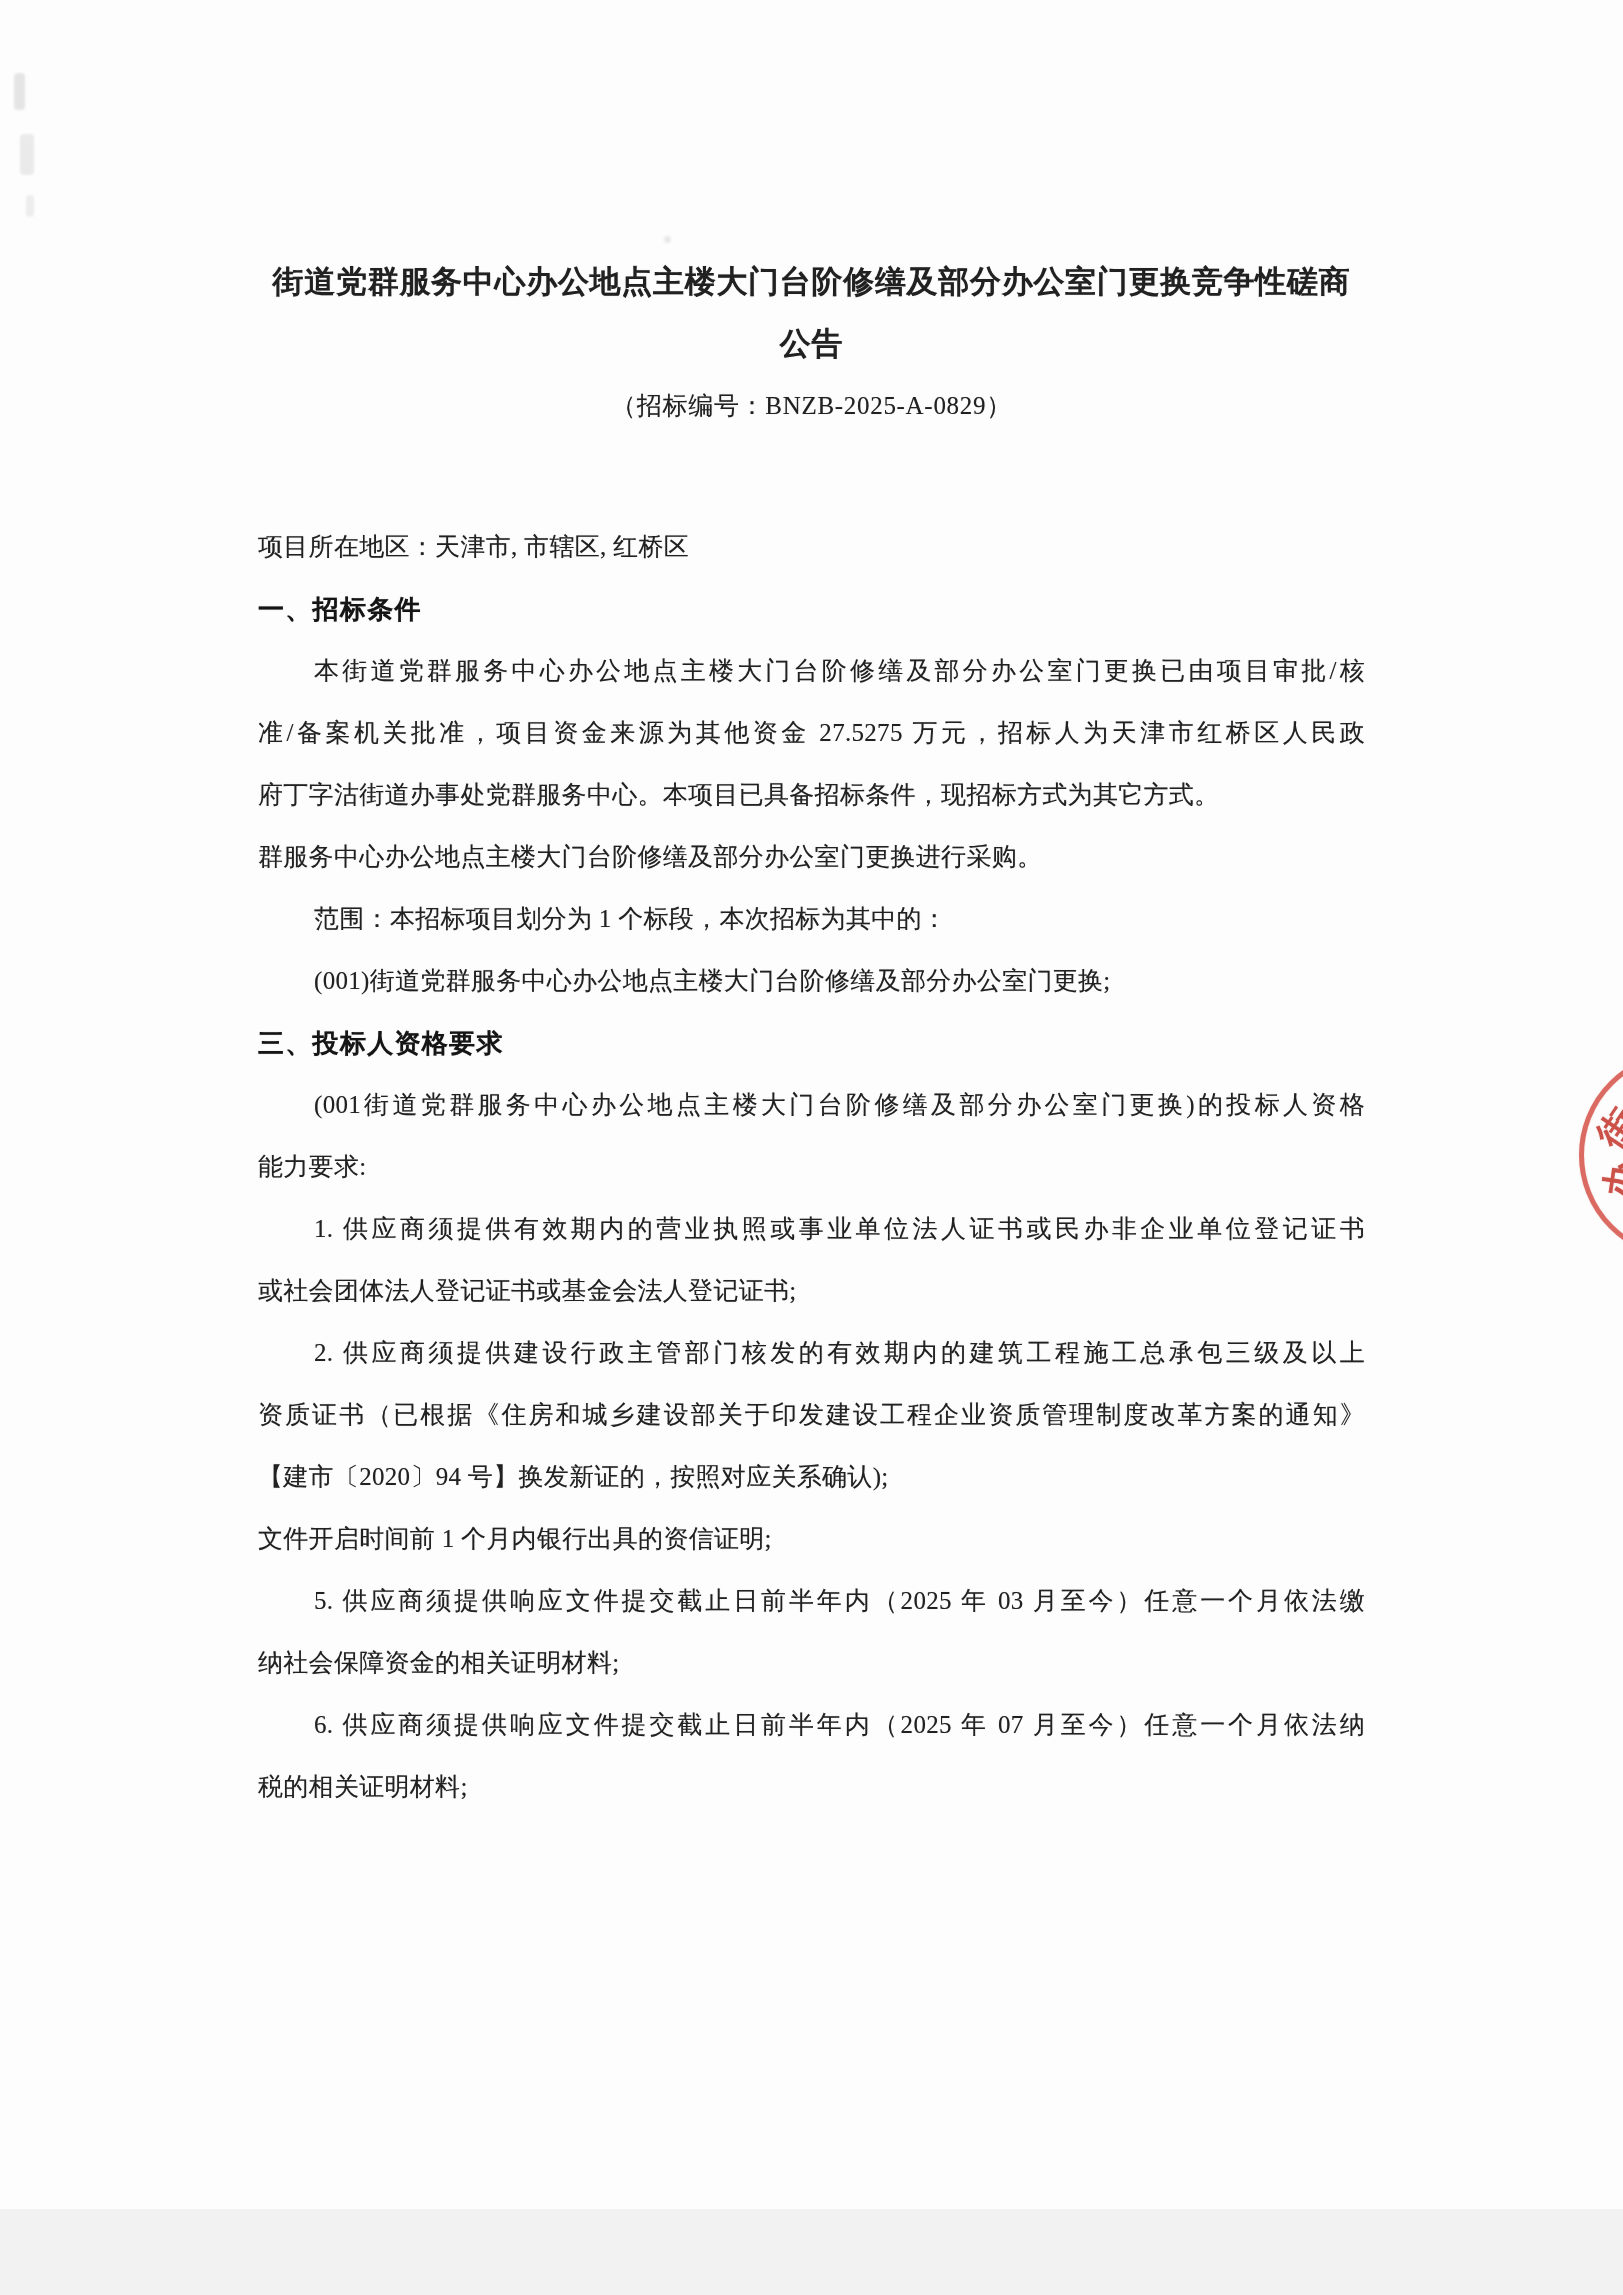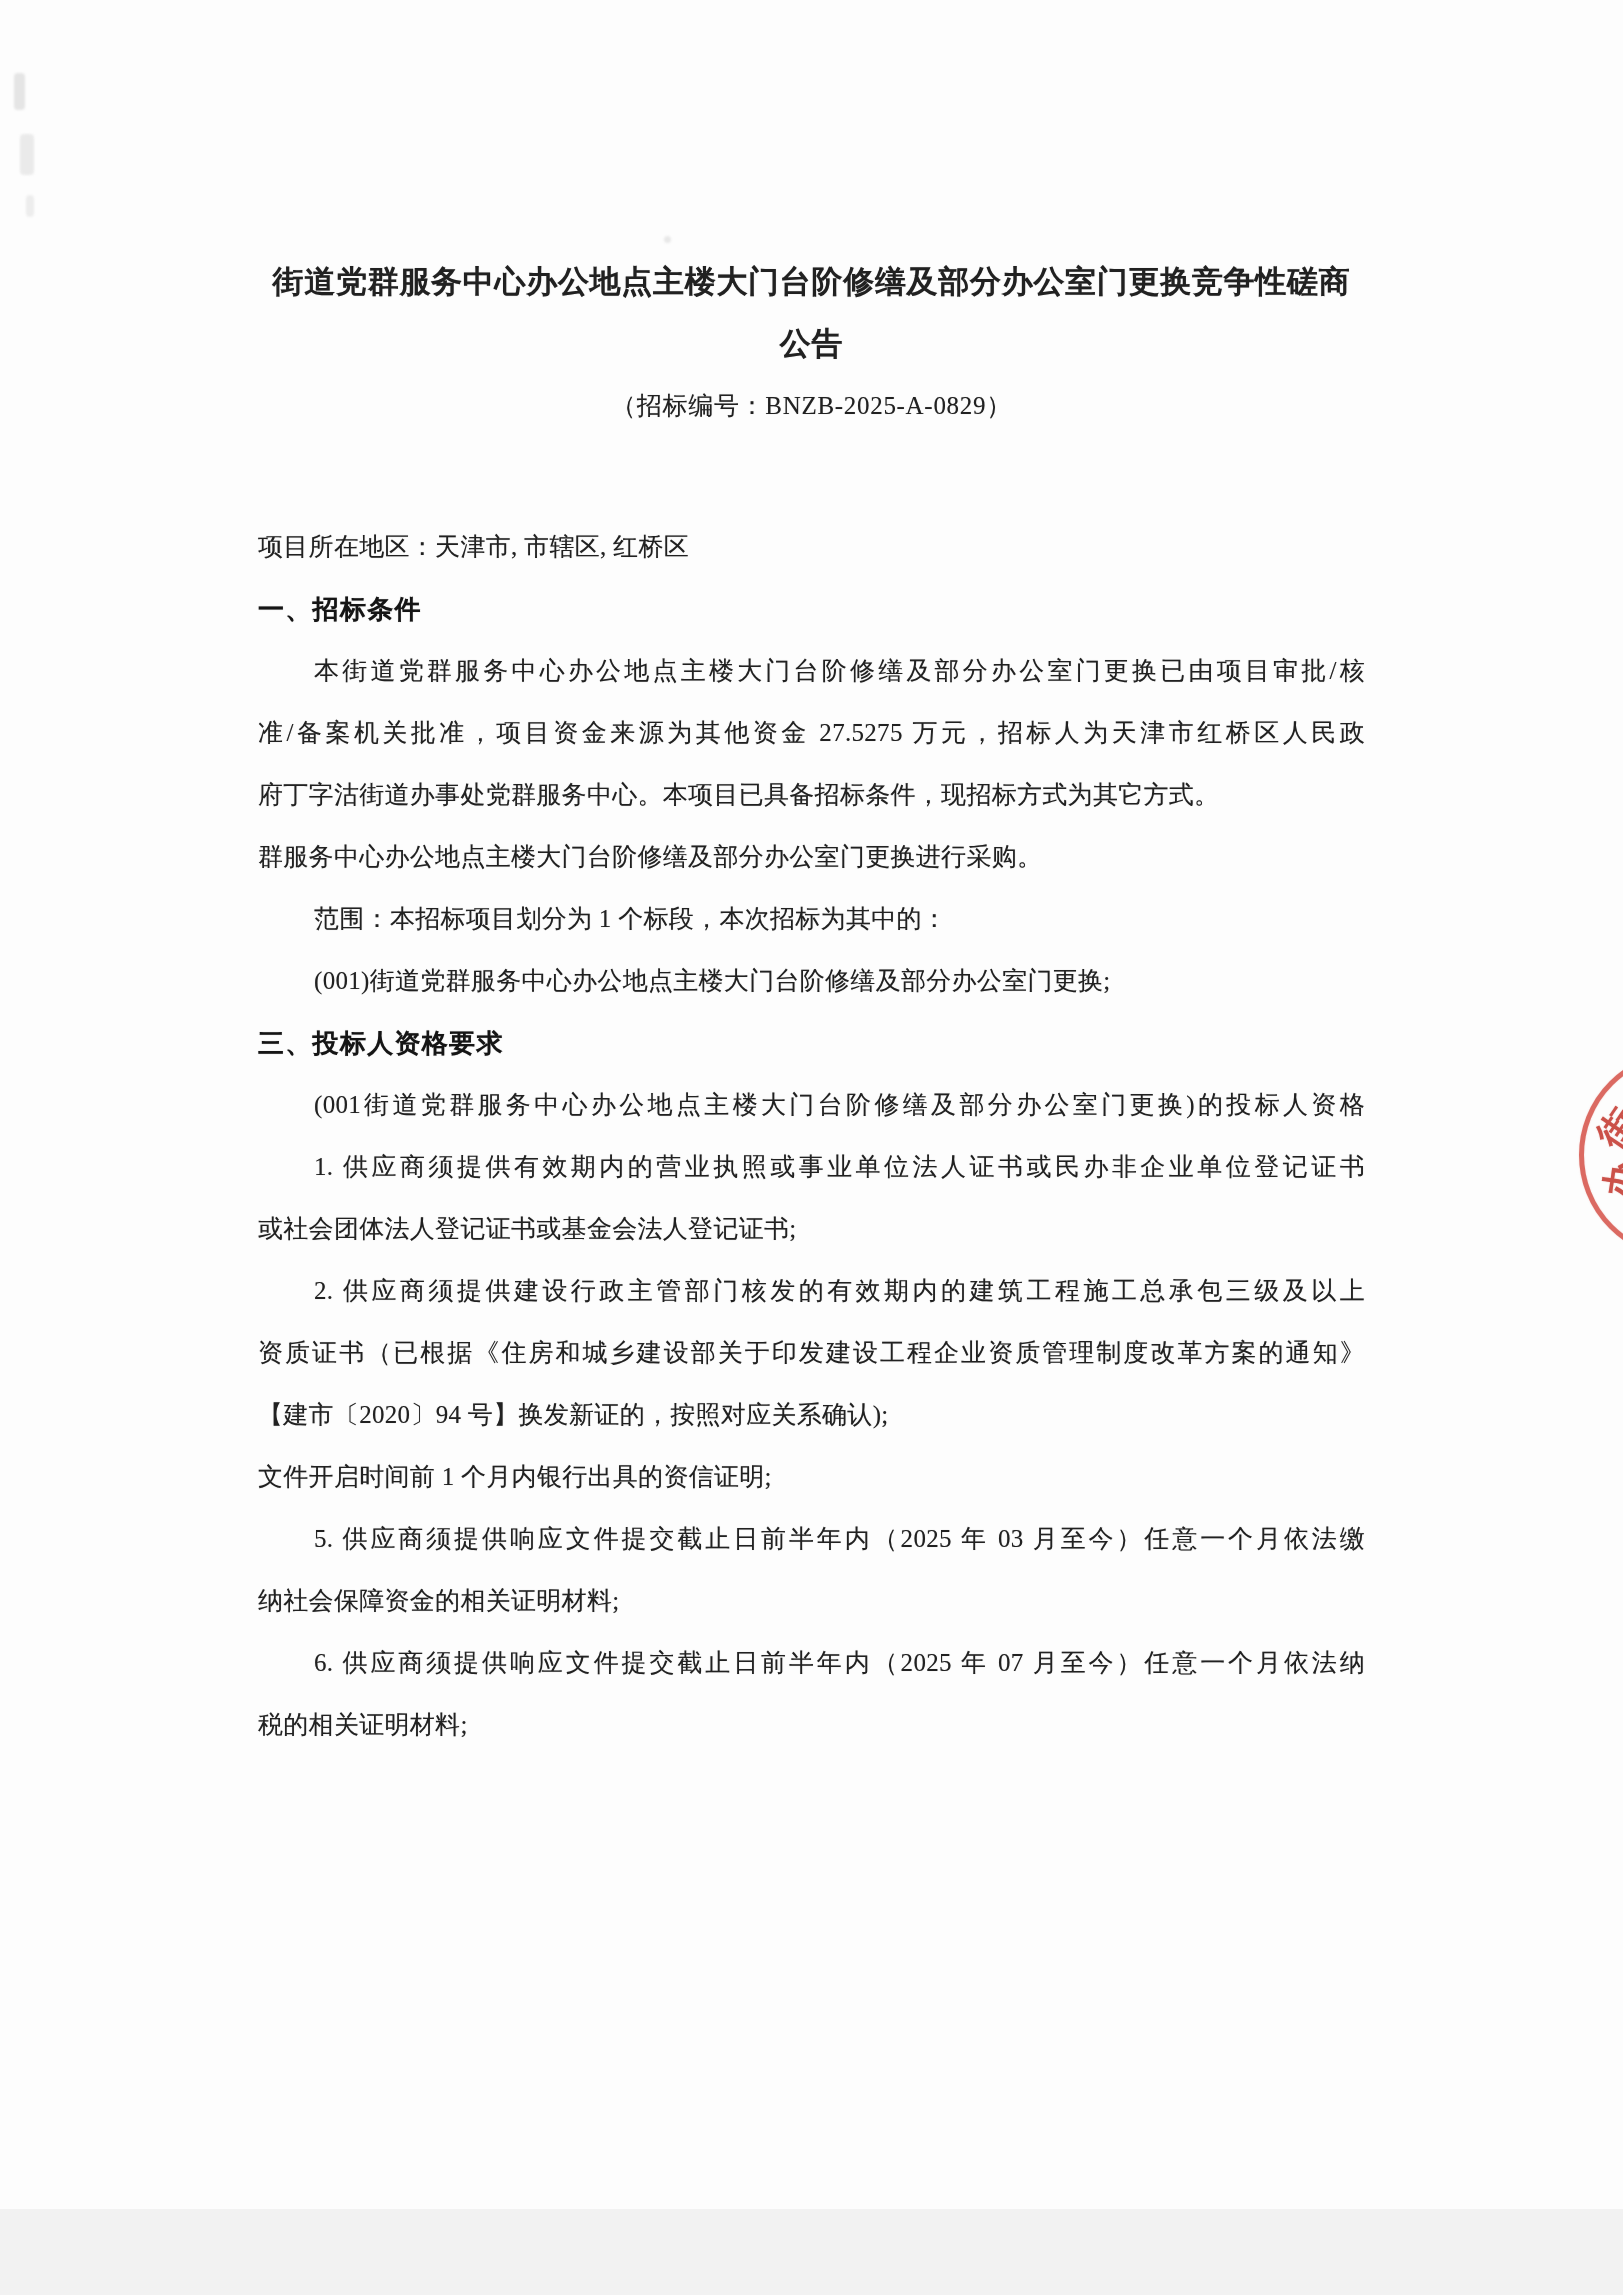--- a/index.html
+++ b/index.html
@@ -103,20 +103,21 @@
       <div class="line body gap">项目所在地区：天津市, 市辖区, 红桥区</div>
       <div class="line heading">一、招标条件</div>
       <div class="line body ind j">本街道党群服务中心办公地点主楼大门台阶修缮及部分办公室门更换已由项目审批/核</div>
       <div class="line body j">准/备案机关批准，项目资金来源为其他资金 27.5275 万元，招标人为天津市红桥区人民政</div>
       <div class="line body">府丁字沽街道办事处党群服务中心。本项目已具备招标条件，现招标方式为其它方式。</div>
       <div class="line body">群服务中心办公地点主楼大门台阶修缮及部分办公室门更换进行采购。</div>
       <div class="line body ind">范围：本招标项目划分为 1 个标段，本次招标为其中的：</div>
       <div class="line body ind">(001)街道党群服务中心办公地点主楼大门台阶修缮及部分办公室门更换;</div>
       <div class="line heading">三、投标人资格要求</div>
       <div class="line body ind j">(001街道党群服务中心办公地点主楼大门台阶修缮及部分办公室门更换)的投标人资格</div>
+      <div class="line body">能力要求:</div>
       <div class="line body ind j">1.  供应商须提供有效期内的营业执照或事业单位法人证书或民办非企业单位登记证书</div>
       <div class="line body">或社会团体法人登记证书或基金会法人登记证书;</div>
       <div class="line body ind j">2.  供应商须提供建设行政主管部门核发的有效期内的建筑工程施工总承包三级及以上</div>
       <div class="line body j">资质证书（已根据《住房和城乡建设部关于印发建设工程企业资质管理制度改革方案的通知》</div>
       <div class="line body">【建市〔2020〕94 号】换发新证的，按照对应关系确认);</div>
       <div class="line body">文件开启时间前 1 个月内银行出具的资信证明;</div>
       <div class="line body ind j">5.  供应商须提供响应文件提交截止日前半年内（2025 年 03 月至今）任意一个月依法缴</div>
       <div class="line body">纳社会保障资金的相关证明材料;</div>
       <div class="line body ind j">6.  供应商须提供响应文件提交截止日前半年内（2025 年 07 月至今）任意一个月依法纳</div>
       <div class="line body">税的相关证明材料;</div>

